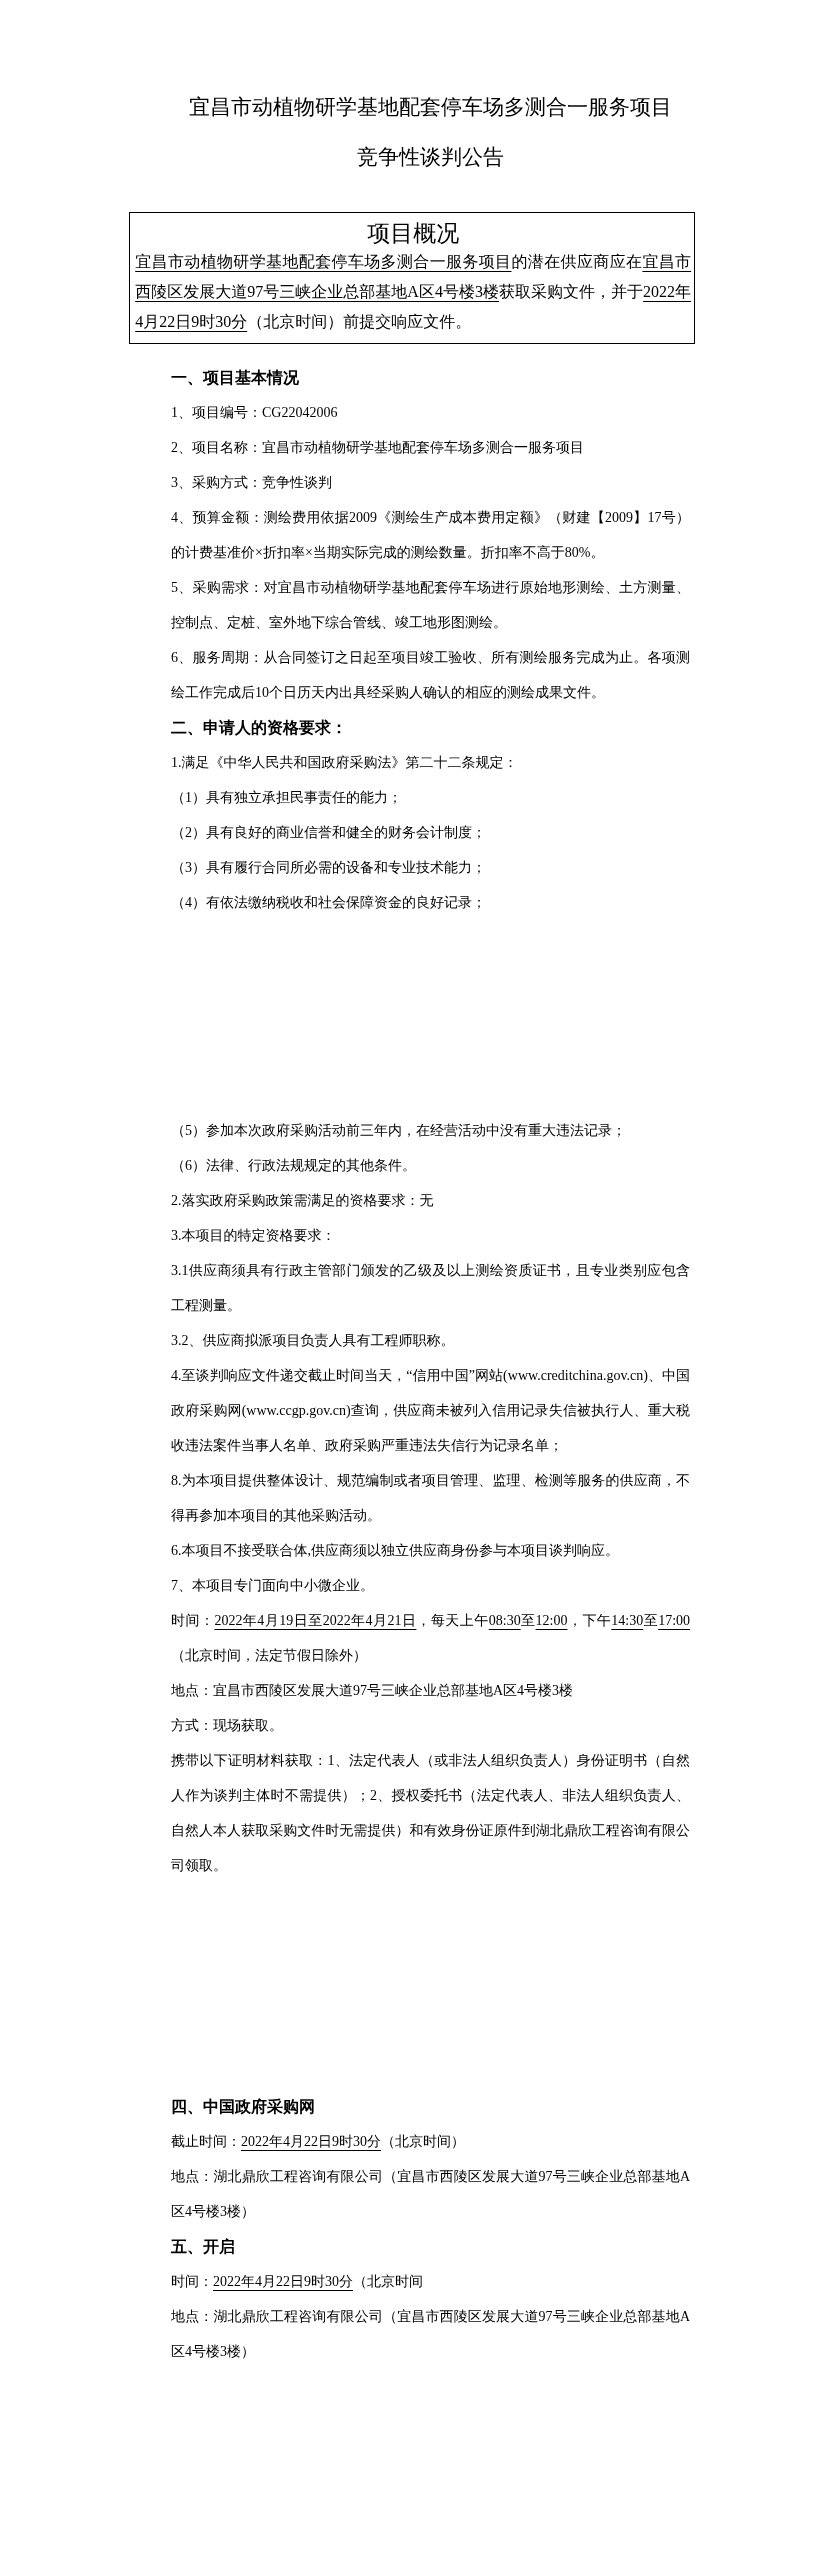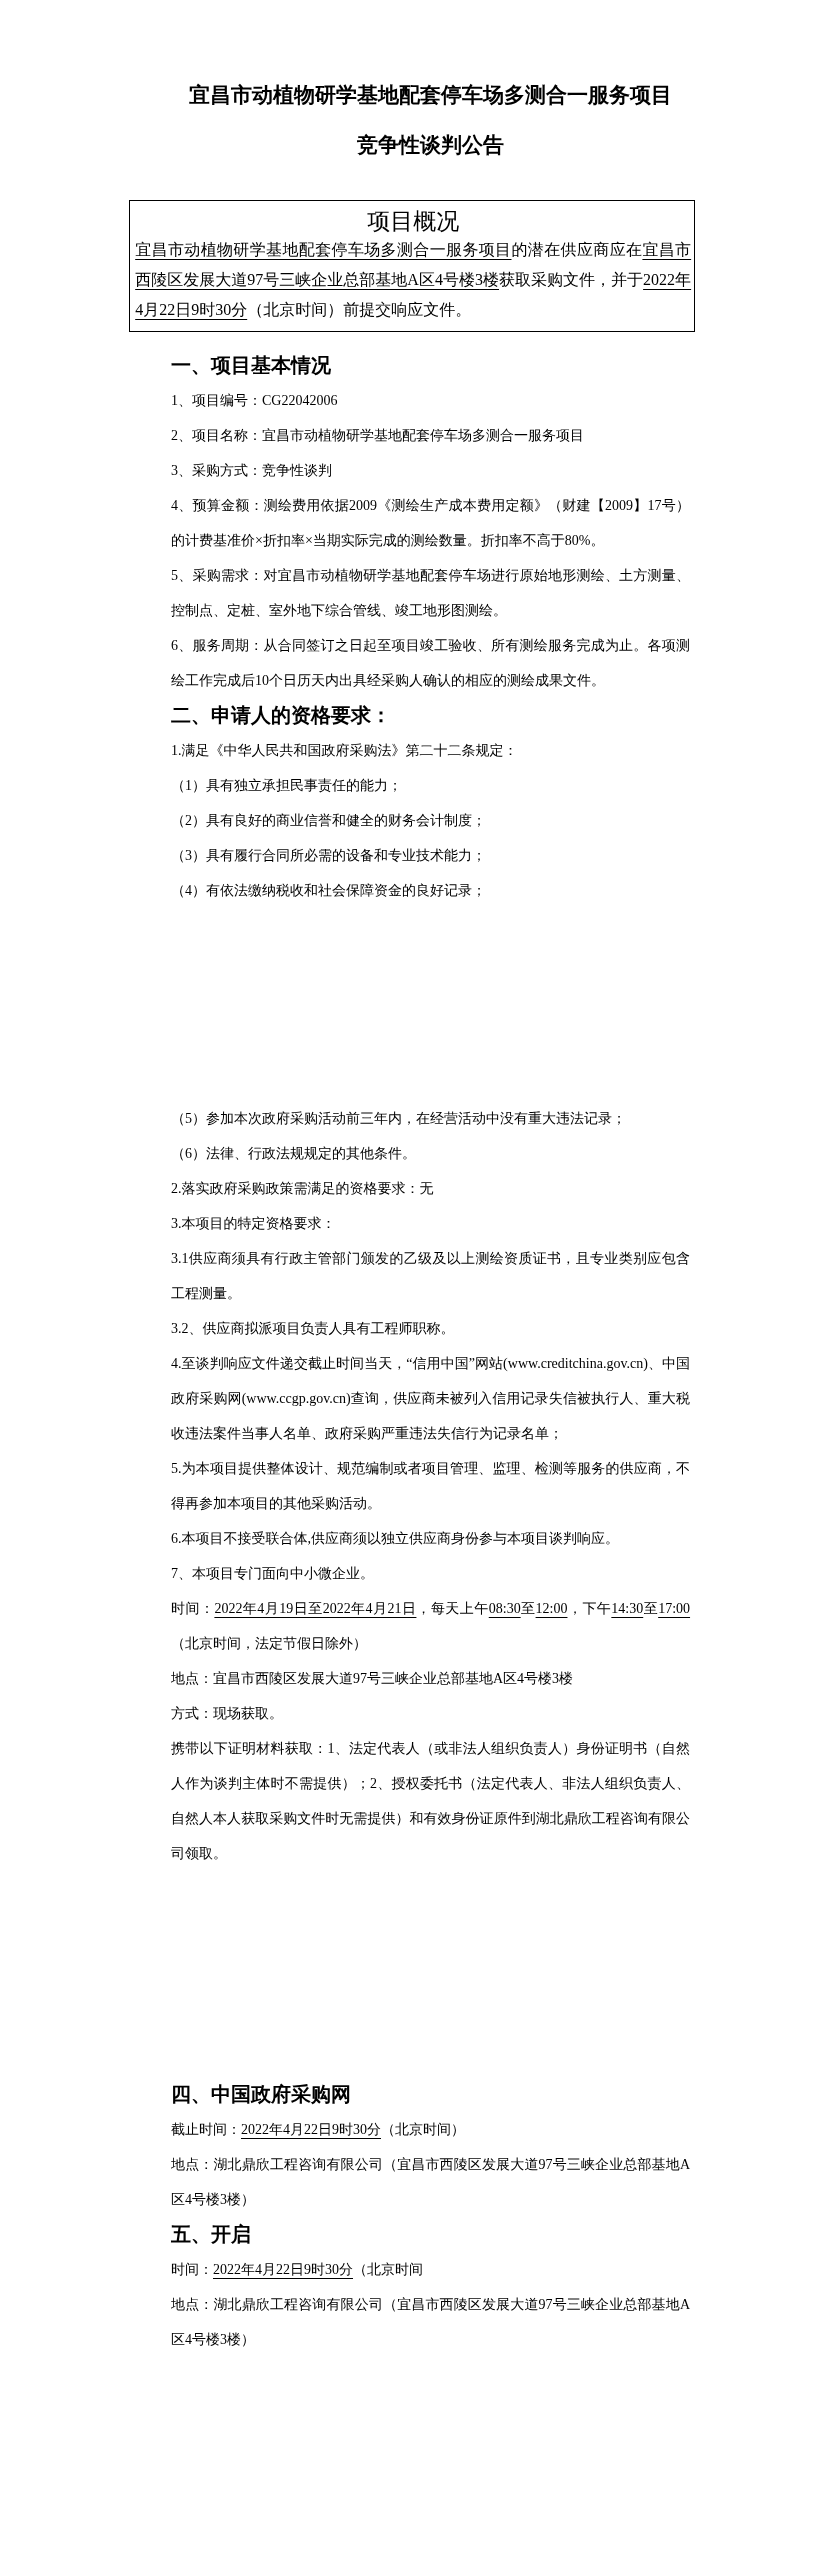--- a/index.html
+++ b/index.html
@@ -3,35 +3,35 @@
 <meta charset="utf-8">
 <style>
   html,body{margin:0;padding:0;}
   body{
     width:818px;height:3470px;position:relative;overflow:hidden;
     background:#ffffff;color:#000;
     font-family:"Liberation Serif","DejaVu Serif",serif;
   }
   .content{position:absolute;left:171px;top:0;width:519px;}
   .doc-title{
-    padding-top:70px;margin:0 auto;max-width:484px;
-    font-size:21px;font-weight:700;line-height:50px;text-align:center;
+    padding-top:70px;margin:12px auto;max-width:484px;
+    font-size:21px;font-weight:400;line-height:50px;text-align:center;
     font-family:"Liberation Serif","DejaVu Serif",serif;
   }
   .obox{
     margin:30px -5.2px 0 -42px;
     border:1.5px solid #000;
     padding:7.2px 3.1px 6.2px 5.2px;
   }
   .olabel{font-size:23px;line-height:27px;text-align:center;}
   .opara{font-size:16px;line-height:30px;text-align:justify;}
   .blocks{margin-top:15.5px;}
   .para{font-size:14px;line-height:35px;text-align:justify;margin:0;}
   .heading{
-    font-size:20px;font-weight:700;line-height:35px;text-align:left;margin:0;
+    font-size:16px;font-weight:700;line-height:35px;text-align:left;margin:0;
     font-family:"Liberation Sans","DejaVu Sans",sans-serif;
   }
   .u{text-decoration:underline;text-underline-offset:4.1px;text-decoration-thickness:1px;}
 </style>
 </head>
 <body>
 
 <div class="page">
   <div class="content">
 
@@ -57,21 +57,21 @@
         <div class="para"><span>（3）具有履行合同所必需的设备和专业技术能力；</span></div>
         <div class="para"><span>（4）有依法缴纳税收和社会保障资金的良好记录；</span></div>
         <div class="gap" style="height: 193px;"></div>
         <div class="para"><span>（5）参加本次政府采购活动前三年内，在经营活动中没有重大违法记录；</span></div>
         <div class="para"><span>（6）法律、行政法规规定的其他条件。</span></div>
         <div class="para"><span>2.落实政府采购政策需满足的资格要求：无</span></div>
         <div class="para"><span>3.本项目的特定资格要求：</span></div>
         <div class="para"><span>3.1供应商须具有行政主管部门颁发的乙级及以上测绘资质证书，且专业类别应包含工程测量。</span></div>
         <div class="para"><span>3.2、供应商拟派项目负责人具有工程师职称。</span></div>
         <div class="para"><span>4.至谈判响应文件递交截止时间当天，“信用中国”网站(www.creditchina.gov.cn)、中国政府采购网(www.ccgp.gov.cn)查询，供应商未被列入信用记录失信被执行人、重大税收违法案件当事人名单、政府采购严重违法失信行为记录名单；</span></div>
-        <div class="para"><span>5.为本项目提供整体设计、规范编制或者项目管理、监理、检测等服务的供应商，不得再参加本项目的其他采购活动。</span></div>
+        <div class="para"><span>8.为本项目提供整体设计、规范编制或者项目管理、监理、检测等服务的供应商，不得再参加本项目的其他采购活动。</span></div>
         <div class="para"><span>6.本项目不接受联合体,供应商须以独立供应商身份参与本项目谈判响应。</span></div>
         <div class="para"><span>7、本项目专门面向中小微企业。</span></div>
         <div class="para"><span>时间：</span><span class="u">2022年4月19日至2022年4月21日</span><span>，每天上午</span><span class="u">08:30</span><span>至</span><span class="u">12:00</span><span>，下午</span><span class="u">14:30</span><span>至</span><span class="u">17:00</span><span>（北京时间，法定节假日除外）</span></div>
         <div class="para"><span>地点：宜昌市西陵区发展大道97号三峡企业总部基地A区4号楼3楼</span></div>
         <div class="para"><span>方式：现场获取。</span></div>
         <div class="para"><span>携带以下证明材料获取：1、法定代表人（或非法人组织负责人）身份证明书（自然人作为谈判主体时不需提供）；2、授权委托书（法定代表人、非法人组织负责人、自然人本人获取采购文件时无需提供）和有效身份证原件到湖北鼎欣工程咨询有限公司领取。</span></div>
         <div class="gap" style="height: 206px;"></div>
         <div class="heading">四、中国政府采购网</div>
         <div class="para"><span>截止时间：</span><span class="u">2022年4月22日9时30分</span><span>（北京时间）</span></div>
         <div class="para"><span>地点：湖北鼎欣工程咨询有限公司（宜昌市西陵区发展大道97号三峡企业总部基地A区4号楼3楼）</span></div>

